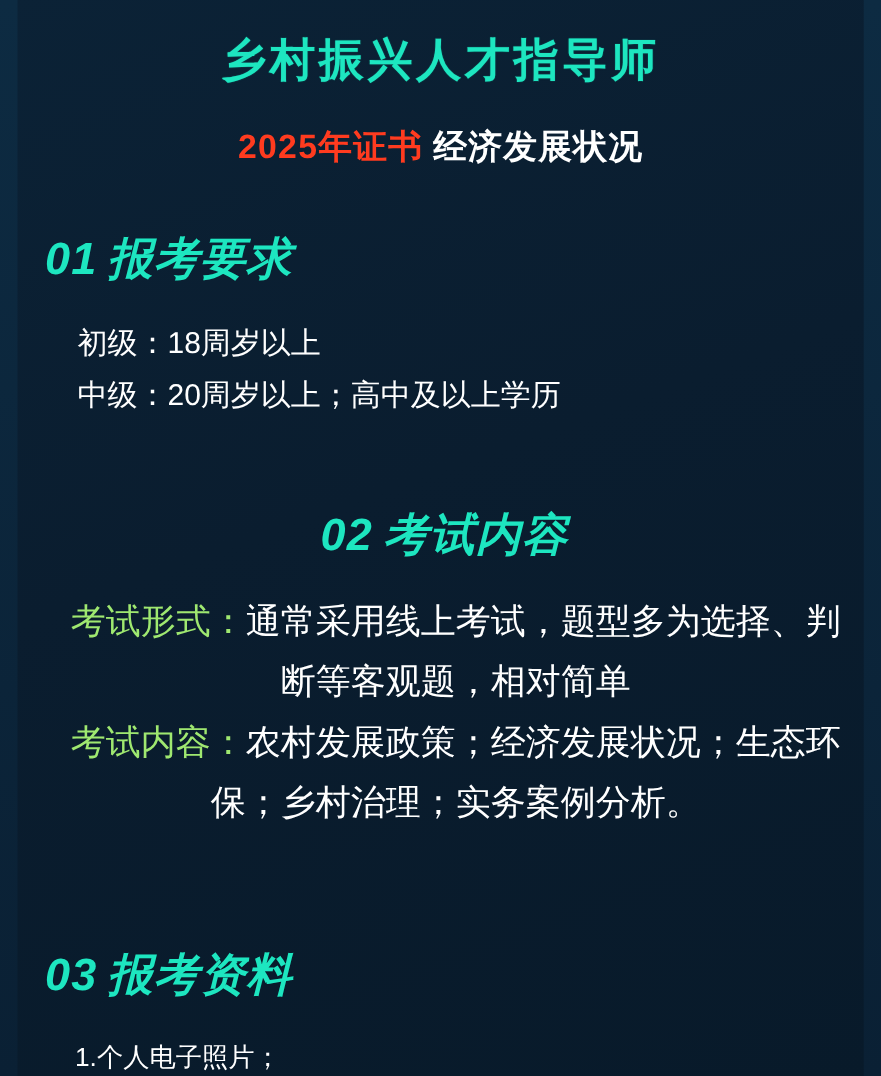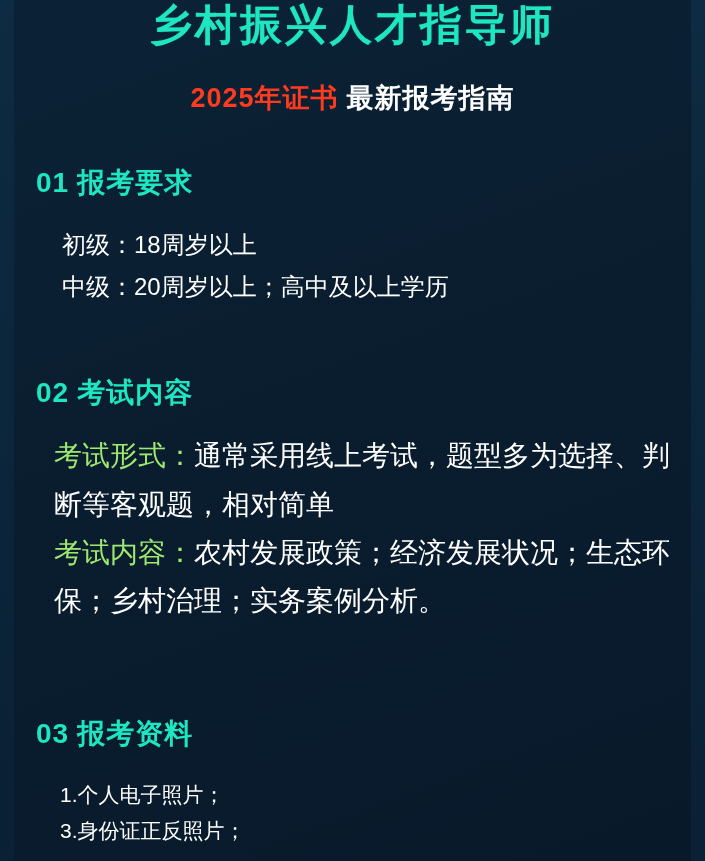--- a/index.html
+++ b/index.html
@@ -28,23 +28,24 @@
     bottom: 0;
     width: 14px;
     background: linear-gradient(180deg, #0d2b42 0%, #0a2034 100%);
   }
   .side-accent.left { left: 0; }
   .side-accent.right { right: 0; }
 
   .title {
     text-align: center;
     color: #1de6c0;
-    font-size: 42px;
+    font-size: 36px;
     font-weight: bold;
     letter-spacing: 3px;
+    padding-top: 26px;
     line-height: 1.2;
     text-shadow: 0 0 1px rgba(29,230,192,0.5);
   }
   .subtitle {
     text-align: center;
     font-size: 27px;
     font-weight: bold;
     margin-top: 30px;
     letter-spacing: 1px;
   }
@@ -55,37 +56,38 @@
     color: #ffffff;
     margin-left: 8px;
   }
 
   .section {
     margin-left: 36px;
     margin-right: 30px;
   }
   .section-head {
     color: #1de6c0;
-    font-size: 28px;
+    font-size: 36px;
     font-weight: bold;
     letter-spacing: 1px;
+    font-style: italic;
   }
   .section-head .num {
     margin-right: 8px;
   }
 
   .sec1 { margin-top: 48px; }
   .sec1-body {
     margin-top: 22px;
     margin-left: 26px;
     color: #ffffff;
     font-size: 24px;
     line-height: 1.75;
   }
-  .sec2 { margin-top: 66px; }
+  .sec2 { margin-top: 66px; text-align: center; }
   .sec2-body {
     margin-top: 20px;
     margin-left: 18px;
     font-size: 28px;
     line-height: 1.72;
     color: #ffffff;
   }
   .lbl {
     color: #9fe870;
   }
@@ -103,21 +105,21 @@
 </head>
 <body>
 
 <div class="poster">
   <div class="side-accent left"></div>
   <div class="side-accent right"></div>
 
   <div class="title">乡村振兴人才指导师</div>
 
   <div class="subtitle">
-    <span class="year">2025年证书</span><span class="rest">最新报考指南</span>
+    <span class="year">2025年证书</span><span class="rest">经济发展状况</span>
   </div>
 
   <div class="section sec1">
     <div class="section-head">
       <span class="num">01</span><span>报考要求</span>
     </div>
     <div class="sec1-body">
       <div class="line">初级：18周岁以上</div>
       <div class="line">中级：20周岁以上；高中及以上学历</div>
     </div>

